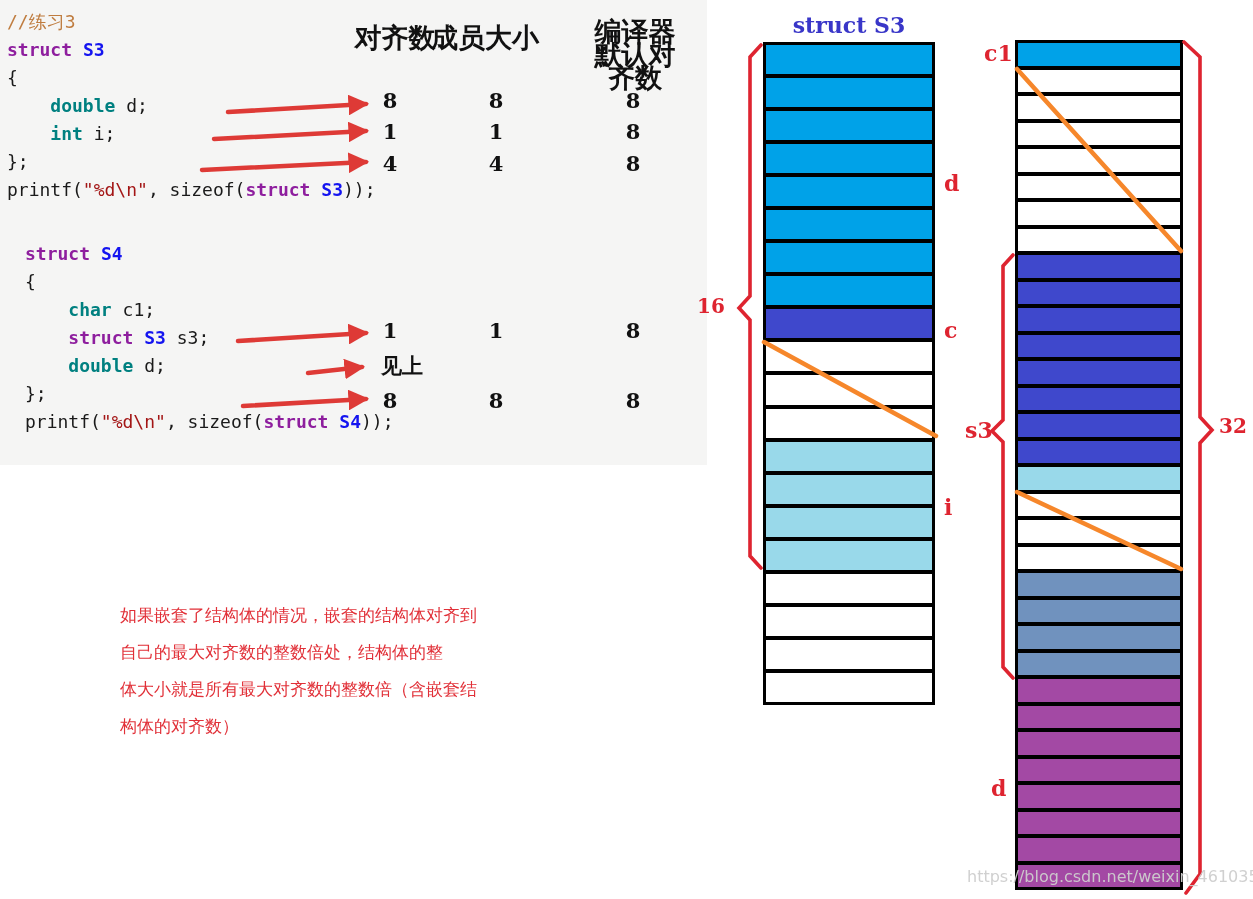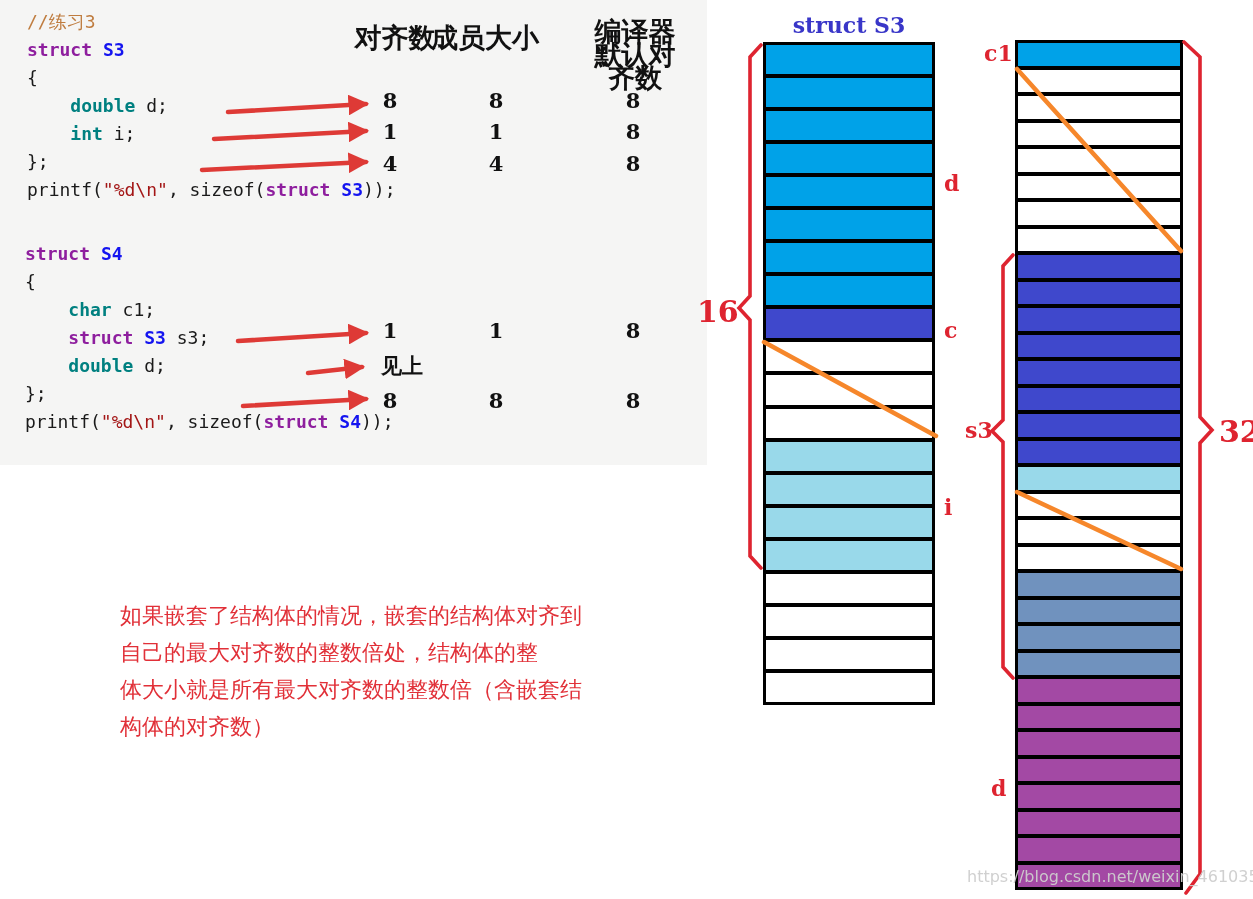--- a/index.html
+++ b/index.html
@@ -28,36 +28,36 @@
   
   .mem-col{position:absolute;display:flex;flex-direction:column;box-sizing:border-box;
     border:3px solid #000;background:#fff;}
   .mem-cell{flex:1;border-top:4px solid #000;}
   .mem-cell:first-child{border-top:none;}
   
   .diagram-title{position:absolute;font-family:"DejaVu Serif","Liberation Serif",serif;
     font-weight:bold;font-size:22px;color:#3936C8;text-align:center;}
   .red-label{position:absolute;font-family:"DejaVu Serif","Liberation Serif",serif;
     font-weight:bold;font-size:22px;color:#DE2430;}
-  .red-label.big{font-size:30px;}
+  .red-label.big{font-size:20px;}
   .annotation{position:absolute;font-family:"DejaVu Serif","Liberation Serif",serif;
-    font-size:22px;line-height:37px;color:#E13038;white-space:pre-line;}
+    font-size:17px;line-height:37px;color:#E13038;white-space:pre-line;}
   .watermark{position:absolute;font-size:16px;color:rgba(205,205,205,0.95);
     font-family:"DejaVu Sans","Liberation Sans",sans-serif;z-index:9;}
   
   .overlay{position:absolute;left:0;top:0;width:1253px;height:899px;z-index:5;pointer-events:none;}
 </style>
 </head>
 <body>
 
 <div id="canvas">
 
   <div class="code-panel"></div>
 
-  <div class="code-block" style="left:27px;top:8px;">
+  <div class="code-block" style="left:7px;top:8px;">
       <div class="code-line"><span class="tok-comment">//练习3</span></div>
       <div class="code-line"><span class="tok-keyword">struct</span><span class="tok-plain"> </span><span class="tok-typename">S3</span></div>
       <div class="code-line"><span class="tok-plain">{</span></div>
       <div class="code-line"><span class="tok-plain">    </span><span class="tok-type">double</span><span class="tok-plain"> d;</span></div>
       <div class="code-line"><span class="tok-plain">    </span><span class="tok-type">int</span><span class="tok-plain"> i;</span></div>
       <div class="code-line"><span class="tok-plain">};</span></div>
       <div class="code-line"><span class="tok-plain">printf(</span><span class="tok-string">"%d\n"</span><span class="tok-plain">, sizeof(</span><span class="tok-keyword">struct</span><span class="tok-plain"> </span><span class="tok-typename">S3</span><span class="tok-plain">));</span></div>
     </div>
 
   <div class="code-block" style="left:25px;top:240px;">

